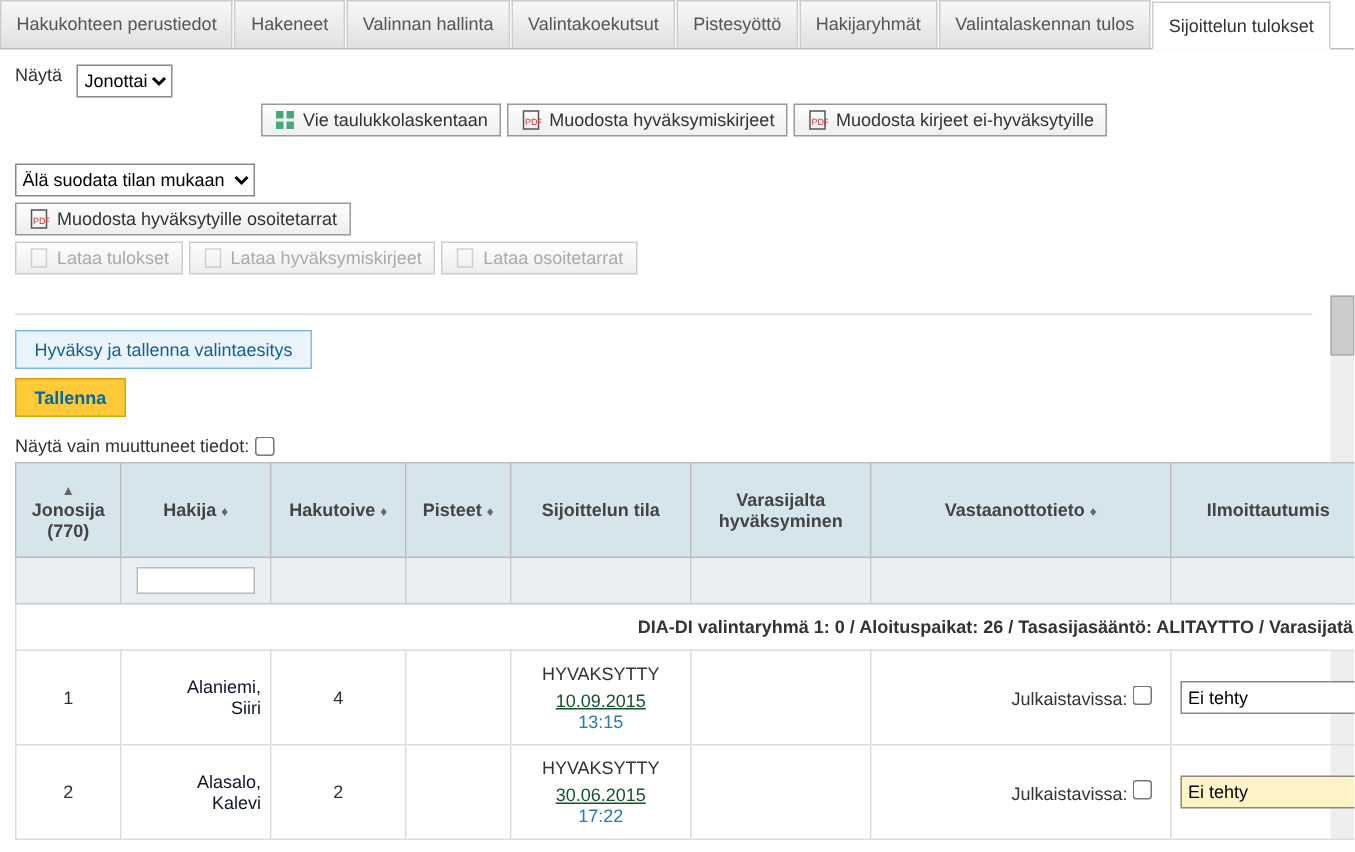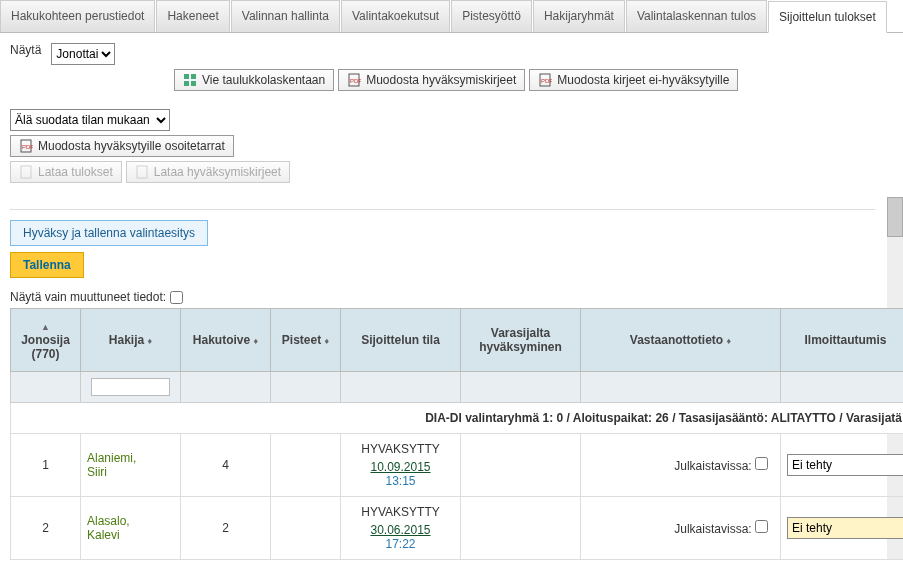--- a/index.html
+++ b/index.html
@@ -32,21 +32,21 @@
 
 
 .tbl-wrap { position: relative; }
 table { width: 100%; border-collapse: collapse; table-layout: fixed; }
 th { background: #d6e4ec; border: 1px solid #bbb; padding: 10px 6px; font-weight: bold; color: #444; font-size: 12px; vertical-align: middle; }
 .sort-ind { font-size: 9px; color: #666; }
 .filter-row td { background: #e8eef2; border: 1px solid #ccc; padding: 6px; height: 26px; }
 .filter-row input { width: 90%; border: 1px solid #bbb; height: 18px; }
 .grp-row td { background: #fff; border: 1px solid #ddd; padding: 8px; text-align: right; font-weight: bold; font-size: 12px; }
 td { border: 1px solid #ddd; padding: 8px 6px; text-align: center; vertical-align: middle; }
-.link { color: #4d7c0f; cursor: pointer; text-align: left; }
+.link { color: #0f172a; cursor: pointer; text-align: right; }
 .link span { display: block; }
 .status-col .stat { color: #333; }
 .status-col .date { color: #14532d; margin-top: 4px; text-decoration: underline; }
 .status-col .time { color: #2a7ab0; }
 .vast { text-align: right; padding-right: 12px; }
 .ilmo select { width: 140px; }
 .ilmo select.hl { background: #fff3c8; }
 
 .col-jono { width: 70px; }
 .col-hak { width: 100px; }
@@ -136,20 +136,28 @@
         </span>
       <span>Lataa tulokset</span>
     </div>
     <div class="btn disabled">
       <span class="ico">
           <svg viewBox="0 0 14 14" width="14" height="14">
             <rect x="2" y="1" width="10" height="12" fill="none" stroke="#999"></rect>
           </svg>
         </span>
       <span>Lataa hyväksymiskirjeet</span>
+    </div>
+    <div class="btn disabled">
+      <span class="ico">
+          <svg viewBox="0 0 14 14" width="14" height="14">
+            <rect x="2" y="1" width="10" height="12" fill="none" stroke="#999"></rect>
+          </svg>
+        </span>
+      <span>Lataa osoitetarrat</span>
     </div>
   </div>
 </div>
 
 <div class="main-area">
   <div class="scroll-v">
       <div class="scroll-thumb"></div>
     </div>
   <div style="padding-right:18px;">
   <div class="divider"></div>

